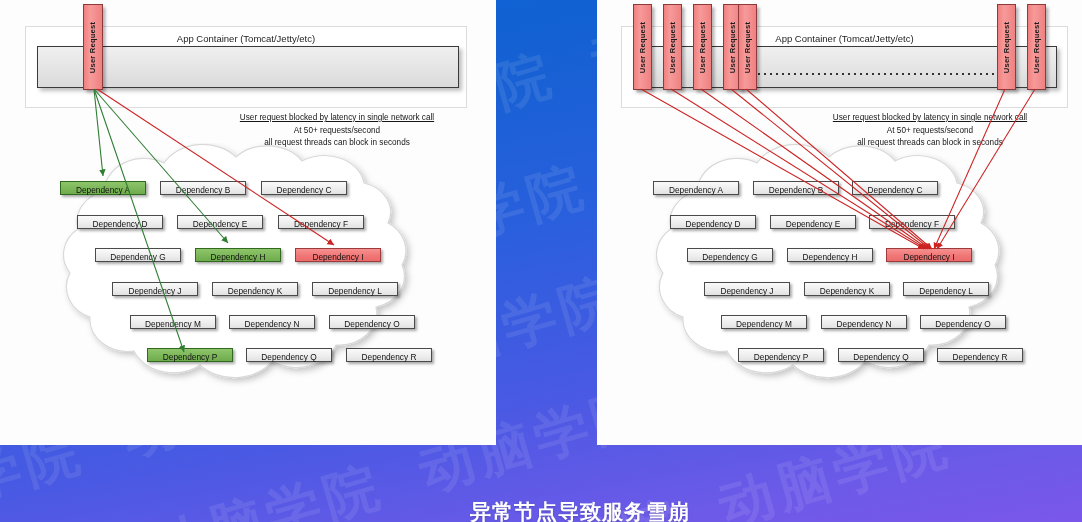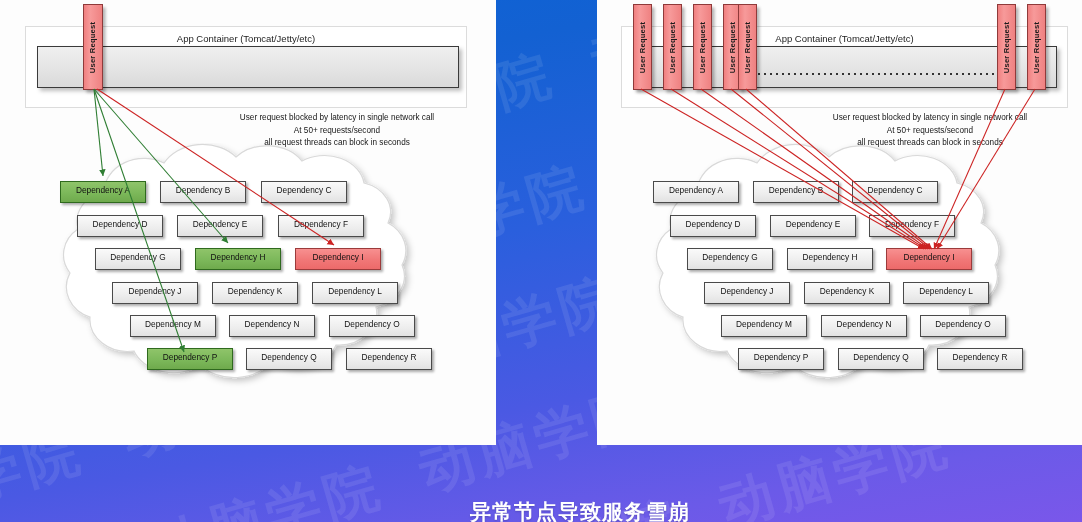--- a/index.html
+++ b/index.html
@@ -69,32 +69,32 @@
     white-space:nowrap;
     font-size:7.6px;font-weight:700;color:#1b1b1b;
     letter-spacing:.2px;
   }
 
   
   .note{
     position:absolute;text-align:center;
     font-size:8.2px;color:#151515;line-height:12.5px;white-space:nowrap;
   }
-  .note .l1{display:block;}
+  .note .l1{display:block;text-decoration:underline;}
   .note .l2{display:block;}
   .note .l3{display:block;}
 
   
   .cloud{position:absolute;}
   .cloud svg{display:block;}
 
   
   .dep{
     position:absolute;
-    height:22px;line-height:17px;
+    height:14px;line-height:17px;
     text-align:center;
     font-size:8.3px;color:#111;
     background:linear-gradient(180deg,#fafafa 0%,#ededed 60%,#e2e2e2 100%);
     border:1.2px solid #4a4a4a;
     box-shadow:2px 2px 2.5px rgba(0,0,0,.33);
     white-space:nowrap;
     box-sizing:border-box;
   }
   .dep.green{
     background:linear-gradient(180deg,#8fc46a 0%,#7cb85a 55%,#6faa4d 100%);

